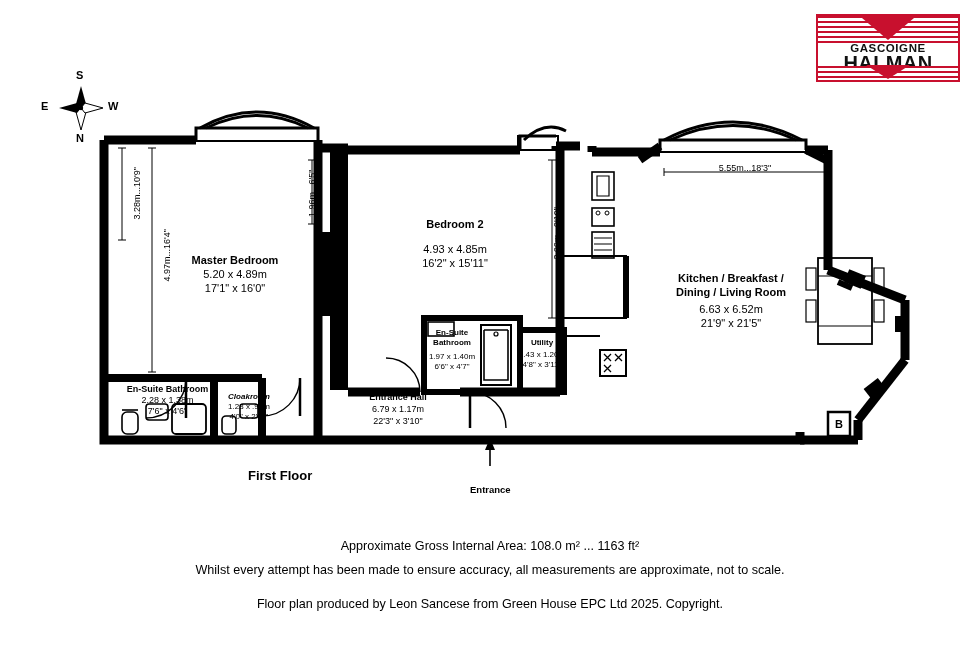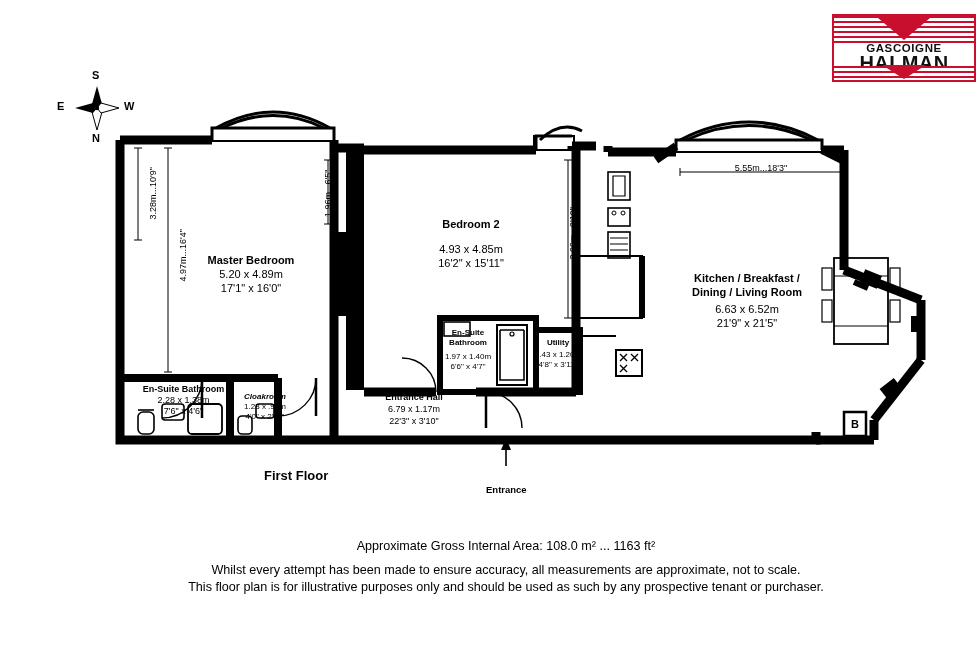--- a/index.html
+++ b/index.html
@@ -1,21 +1,21 @@
 <!DOCTYPE html>
 <html><head>
 <meta charset="utf-8">
 <style>
   html,body{margin:0;padding:0;}
   body{
     width:980px;height:663px;background:#ffffff;
     font-family:"Liberation Sans", sans-serif;
     color:#000;position:relative;overflow:hidden;
   }
-  .stage{position:absolute;left:0;top:0;width:880px;height:663px;margin-left:16px;}
+  .stage{position:absolute;left:0;top:0;width:880px;height:663px;}
 
   
   .logo{position:absolute;left:816px;top:14px;width:144px;height:68px;border:2px solid #c8102e;box-sizing:border-box;background:#fff;}
   .logo .stripes{position:absolute;left:0;top:0;right:0;height:28px;background:
       repeating-linear-gradient(to bottom,#c8102e 0px,#c8102e 2px,#ffffff 2px,#ffffff 5px);}
   .logo .tri{position:absolute;left:50%;top:2px;transform:translateX(-50%);
      width:0;height:0;border-left:26px solid transparent;border-right:26px solid transparent;border-top:22px solid #c8102e;}
   .logo .tri2{position:absolute;left:50%;bottom:1px;transform:translateX(-50%);
      width:0;height:0;border-left:22px solid transparent;border-right:22px solid transparent;border-top:14px solid #c8102e;}
   .logo .g1{position:absolute;left:0;right:0;top:26px;text-align:center;font-size:11.5px;font-weight:bold;letter-spacing:.6px;color:#111;}
@@ -255,15 +255,15 @@
   <div class="t sm rot" style="left:512px;top:228px;width:90px;transform:rotate(-90deg);">2.99m...9'10"</div>
   <div class="t sm" style="left:680px;top:163px;width:130px;">5.55m...18'3"</div>
 
   <div class="t b" style="left:829px;top:418px;width:20px;font-size:11px;">B</div>
 
   <div class="firstfloor">First Floor</div>
   <div class="entrancelbl">Entrance</div>
 
   <div class="cap area">Approximate Gross Internal Area: 108.0 m² ... 1163 ft²</div>
   <div class="cap d1">Whilst every attempt has been made to ensure accuracy, all measurements are approximate, not to scale.</div>
-  <div class="cap d2">This floor plan is for illustrative purposes only and should be used as such by any prospective tenant or purchaser.</div>
+  <div class="cap d3">Floor plan produced by Leon Sancese from Green House EPC Ltd 2025. Copyright.</div>
 
 </div>
 
 </body></html>

